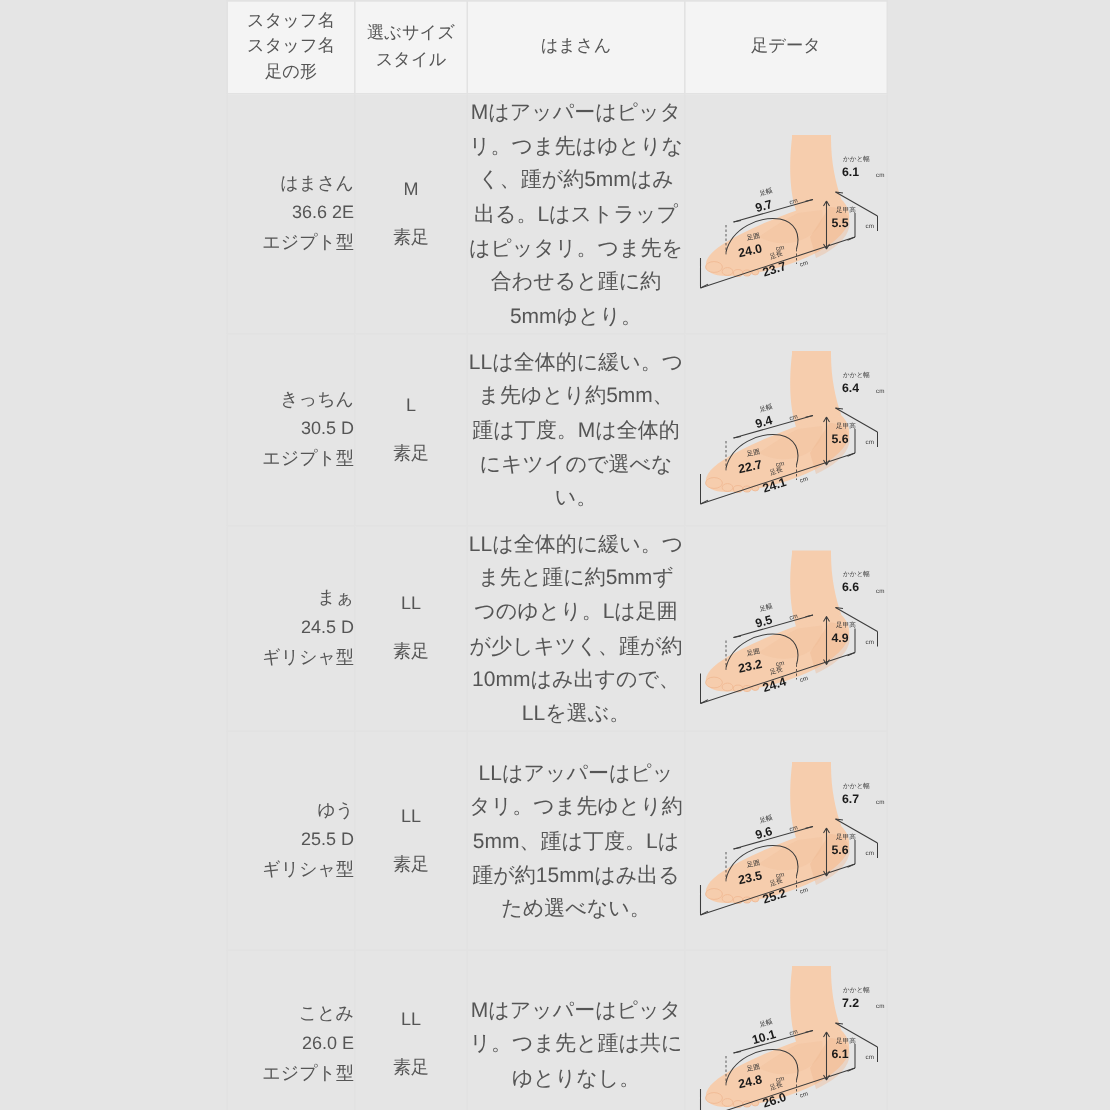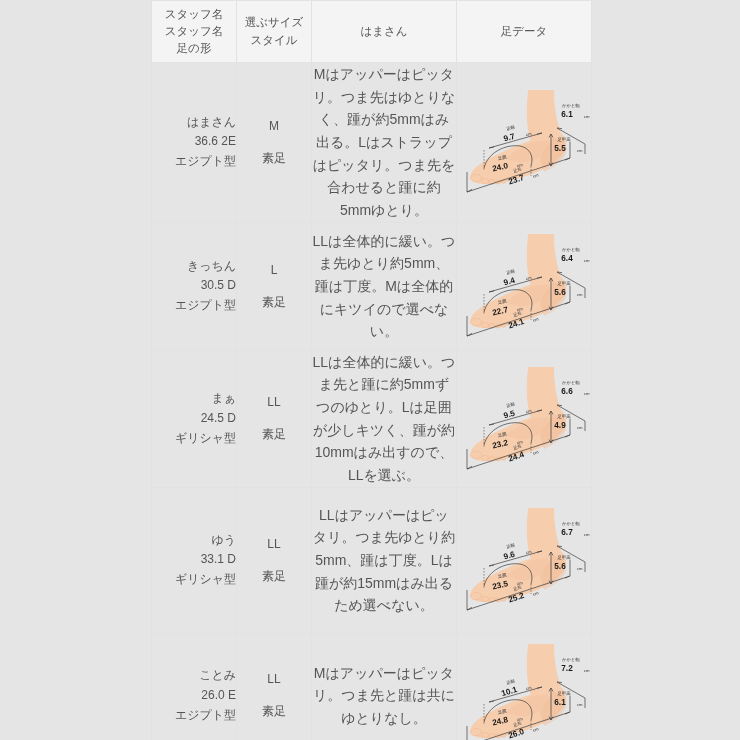--- a/index.html
+++ b/index.html
@@ -356,21 +356,21 @@
                   <text x="109" y="29" class="dv" text-anchor="middle">6.6</text>
                   <text x="126" y="30" class="du" text-anchor="start">cm</text>
                 </g>
 </svg>
             </div>
           </td>
         </tr>
         <tr style="height: 146px;">
           <td class="staff-cell">
             <span class="line">ゆう</span>
-            <span class="line">33.1 D</span>
+            <span class="line">25.5 D</span>
             <span class="line">ギリシャ型</span>
           </td>
           <td class="size-cell">
             <span class="sz">LL</span>
             <span class="gap"></span>
             <span class="sz">素足</span>
           </td>
           <td class="comment-cell">LLはアッパーはピッタリ。つま先ゆとり約5mm、踵は丁度。Lは踵が約15mmはみ出るため選べない。</td>
           <td class="data-cell">
             <div class="foot-wrap">

